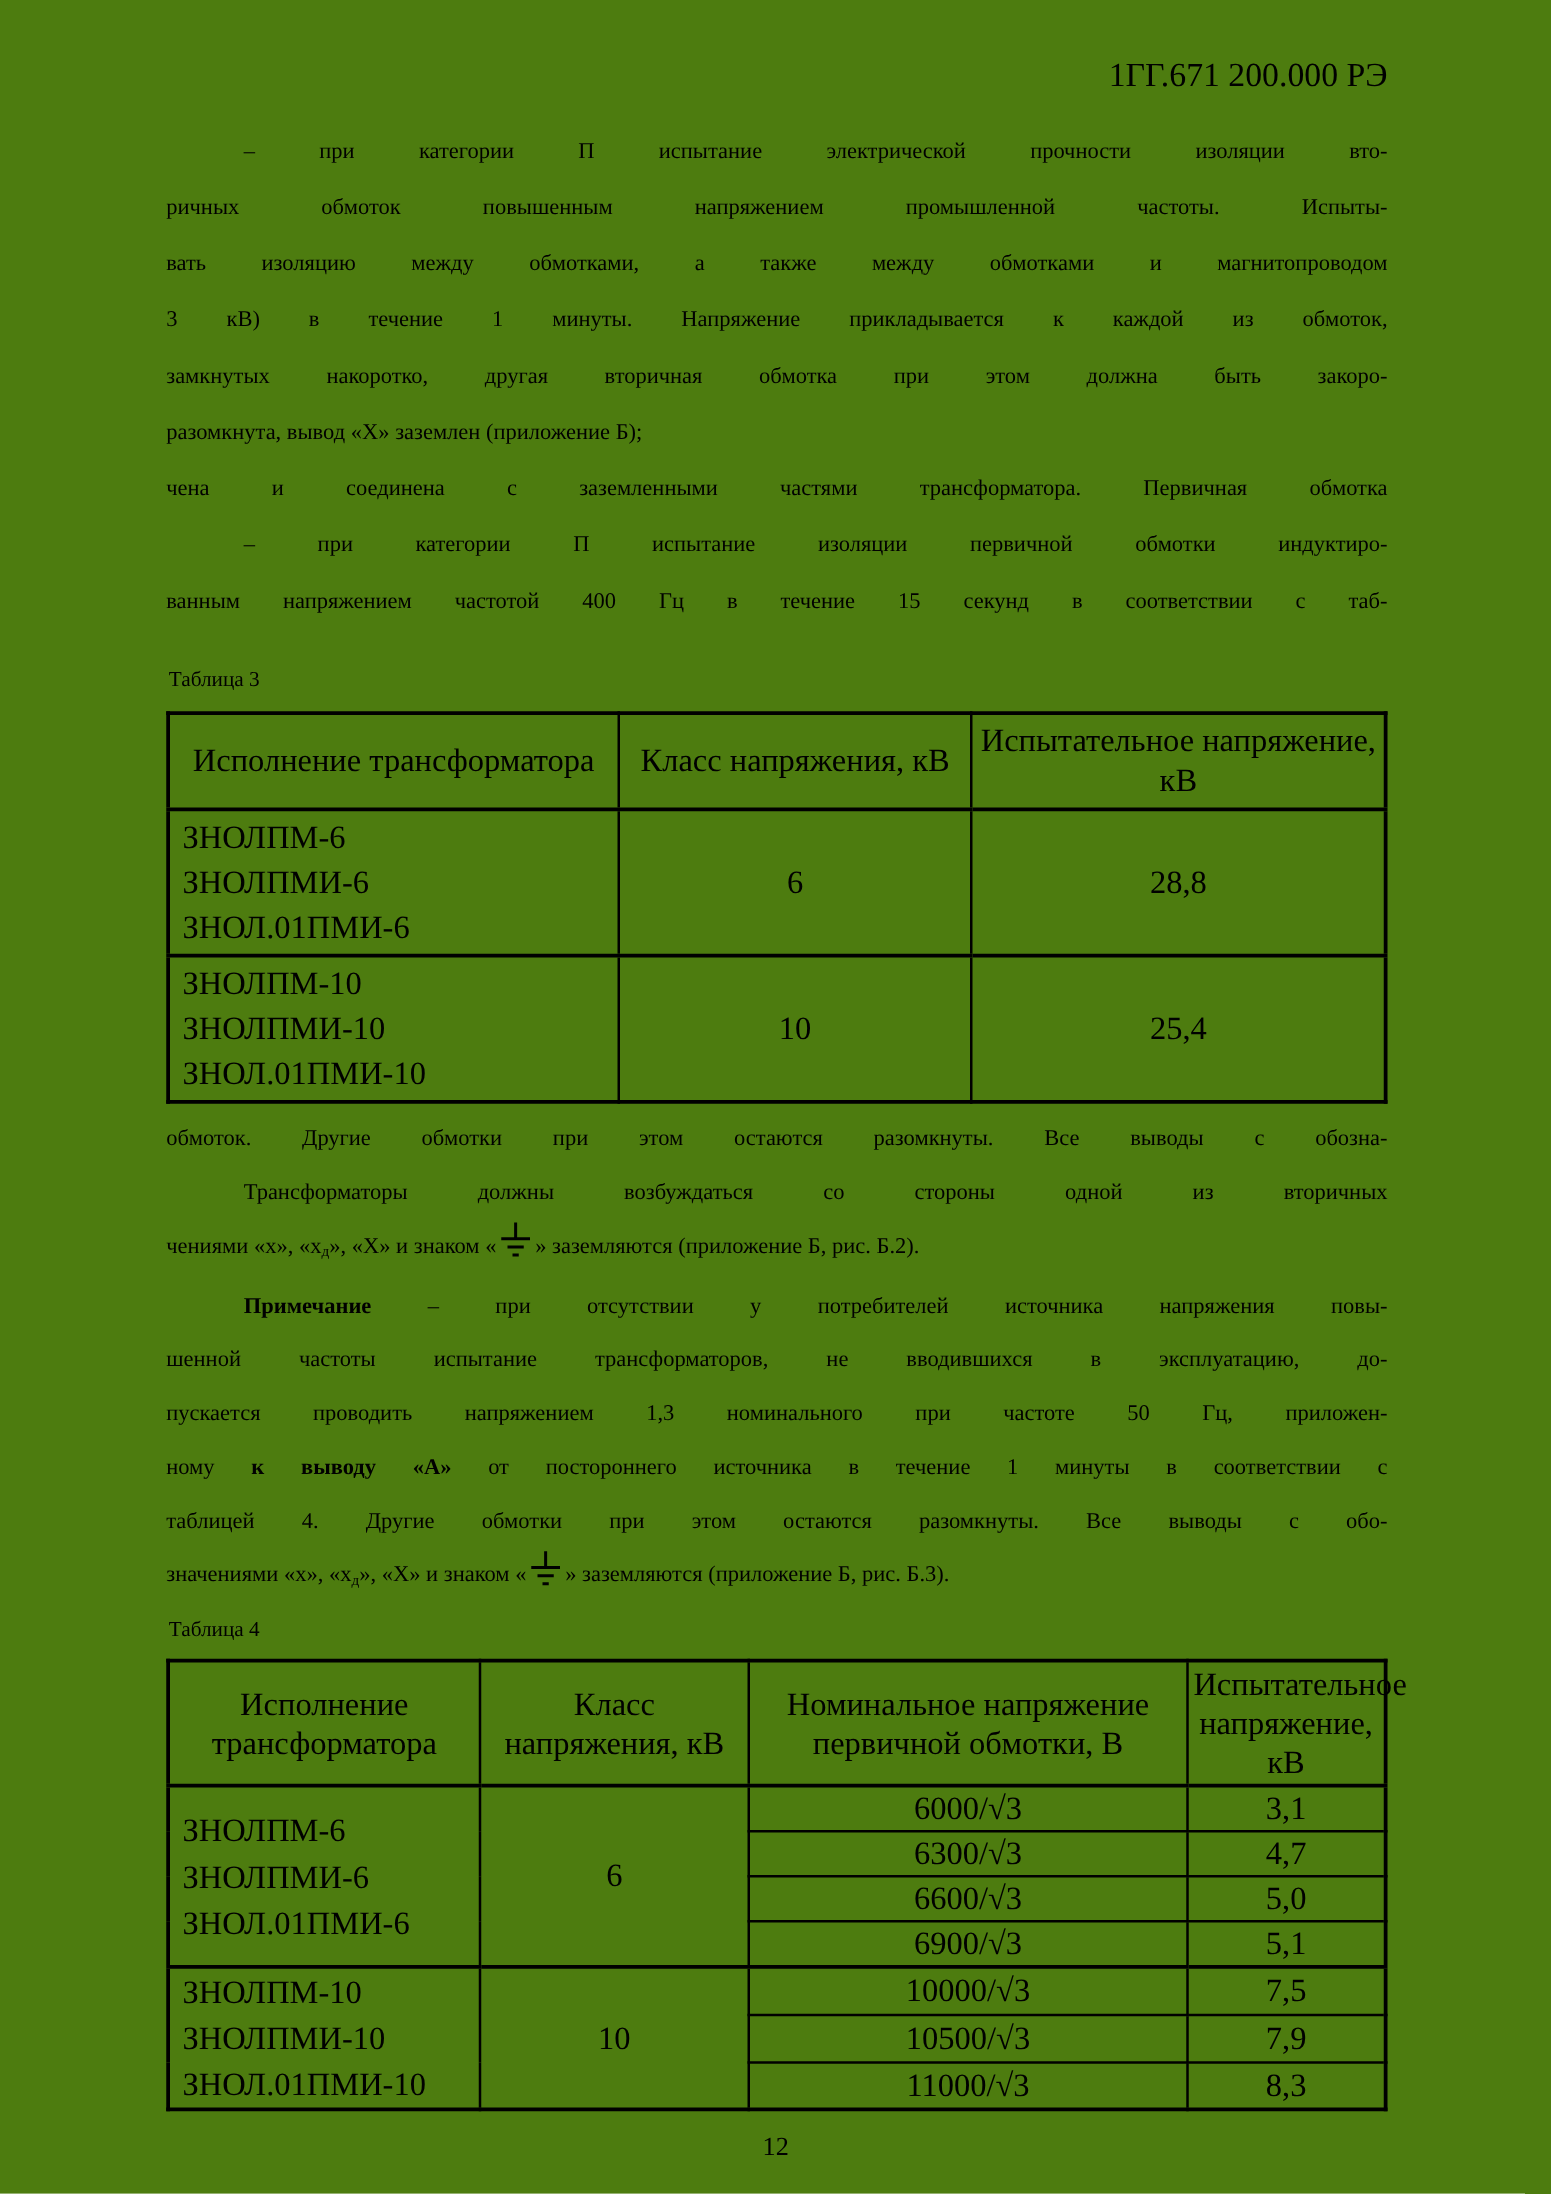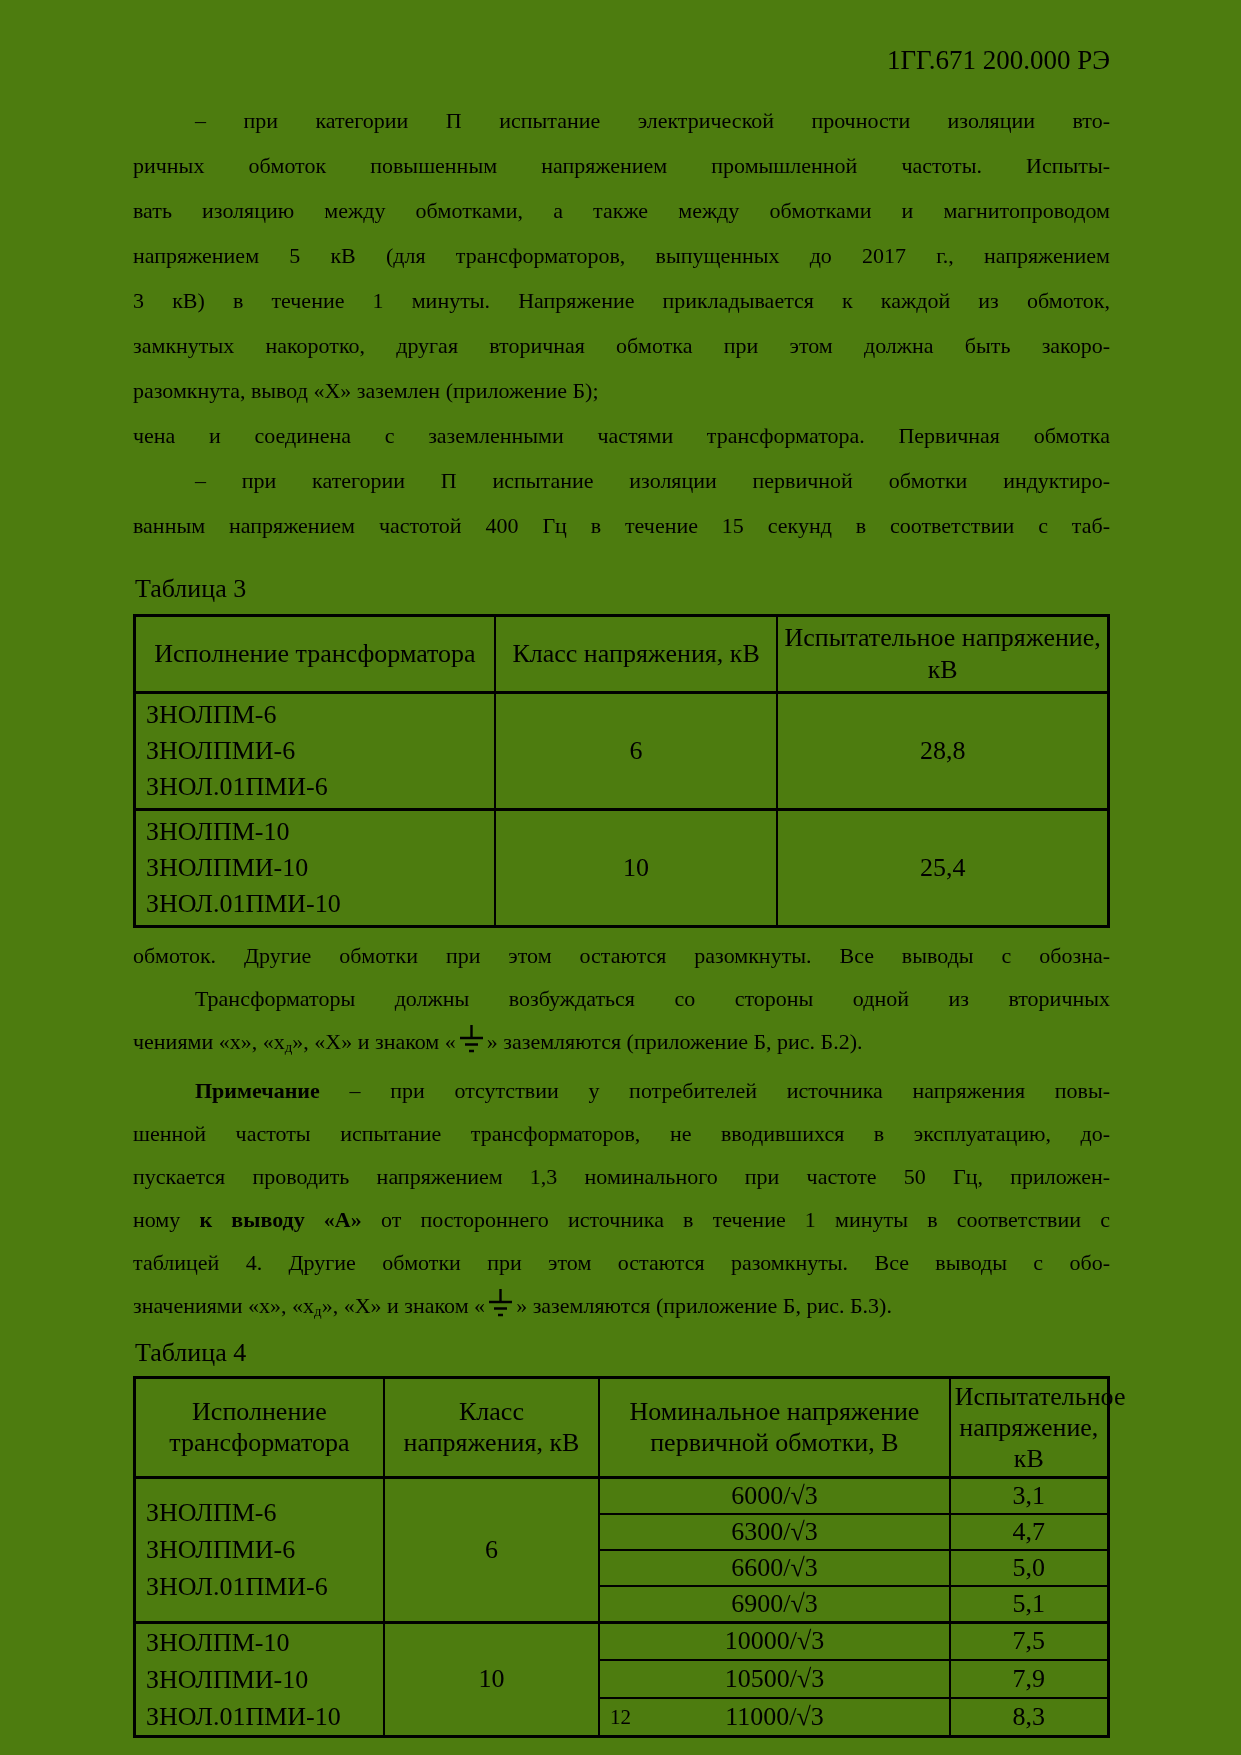--- a/index.html
+++ b/index.html
@@ -7,30 +7,30 @@
     position:relative; width:1241px; height:1755px; margin:0 auto;
     background:#4d7c0f; color:#000;
     font-family:"Liberation Serif","DejaVu Serif",serif;
     overflow:hidden;
   }
   .content { position:absolute; left:133px; top:0; width:977px; }
 
   .doc-code { margin-top:44px; text-align:right; font-size:27px; line-height:32px; }
 
   .body-block { margin-top:22px; }
-  .para { font-size:22px; }
+  .para { font-size:18px; }
   .para .line { line-height:45px; text-align:justify; text-align-last:justify; }
   .para.tight .line { line-height:43px; }
   .para .line.first { text-indent:62px; }
   .para .line.last { text-align-last:left; }
   .b { font-weight:bold; }
   .sub { font-size:0.68em; vertical-align:-0.22em; }
   svg.gnd { vertical-align:-5px; margin:0 2px; }
 
-  .tbl-caption { font-size:26px; line-height:34px; margin:24px 0 8px 2px; }
+  .tbl-caption { font-size:17px; line-height:34px; margin:24px 0 8px 2px; }
   .tbl-caption.t4cap { margin-top:2px; margin-bottom:6px; }
 
   table { border-collapse:collapse; width:100%; font-size:26px; table-layout:fixed;padding-left:32px; }
   table, table td { border:2px solid #000; }
   table { border-width:3px; }
   td { padding:0; }
 
   
   .t3 .hdr td { text-align:center; line-height:32px; padding:5px 4px; border-bottom:3px solid #000; }
   .t3 .models { padding:3px 6px 3px 10px; }
@@ -54,21 +54,20 @@
 <div class="page">
   <div class="content">
 
     <div class="doc-code">1ГГ.671 200.000 РЭ</div>
 
     <div class="body-block">
       <div class="para">
           <div class="line first"><span>– при категории П испытание электрической прочности изоляции вто-</span></div>
           <div class="line"><span>ричных обмоток повышенным напряжением промышленной частоты. Испыты-</span></div>
           <div class="line"><span>вать изоляцию между обмотками, а также между обмотками и магнитопроводом</span></div>
-          <div class="line"><span>напряжением 5 кВ (для трансформаторов, выпущенных до 2017 г., напряжением</span></div>
           <div class="line"><span>3 кВ) в течение 1 минуты. Напряжение прикладывается к каждой из обмоток,</span></div>
           <div class="line"><span>замкнутых накоротко, другая вторичная обмотка при этом должна быть закоро-</span></div>
           <div class="line last"><span>разомкнута, вывод «Х» заземлен (приложение Б);</span></div>
           <div class="line"><span>чена и соединена с заземленными частями трансформатора. Первичная обмотка</span></div>
         </div>
       <div class="para">
           <div class="line first"><span>– при категории П испытание изоляции первичной обмотки индуктиро-</span></div>
           <div class="line"><span>ванным напряжением частотой 400 Гц в течение 15 секунд в соответствии с таб-</span></div>
         </div>
 

